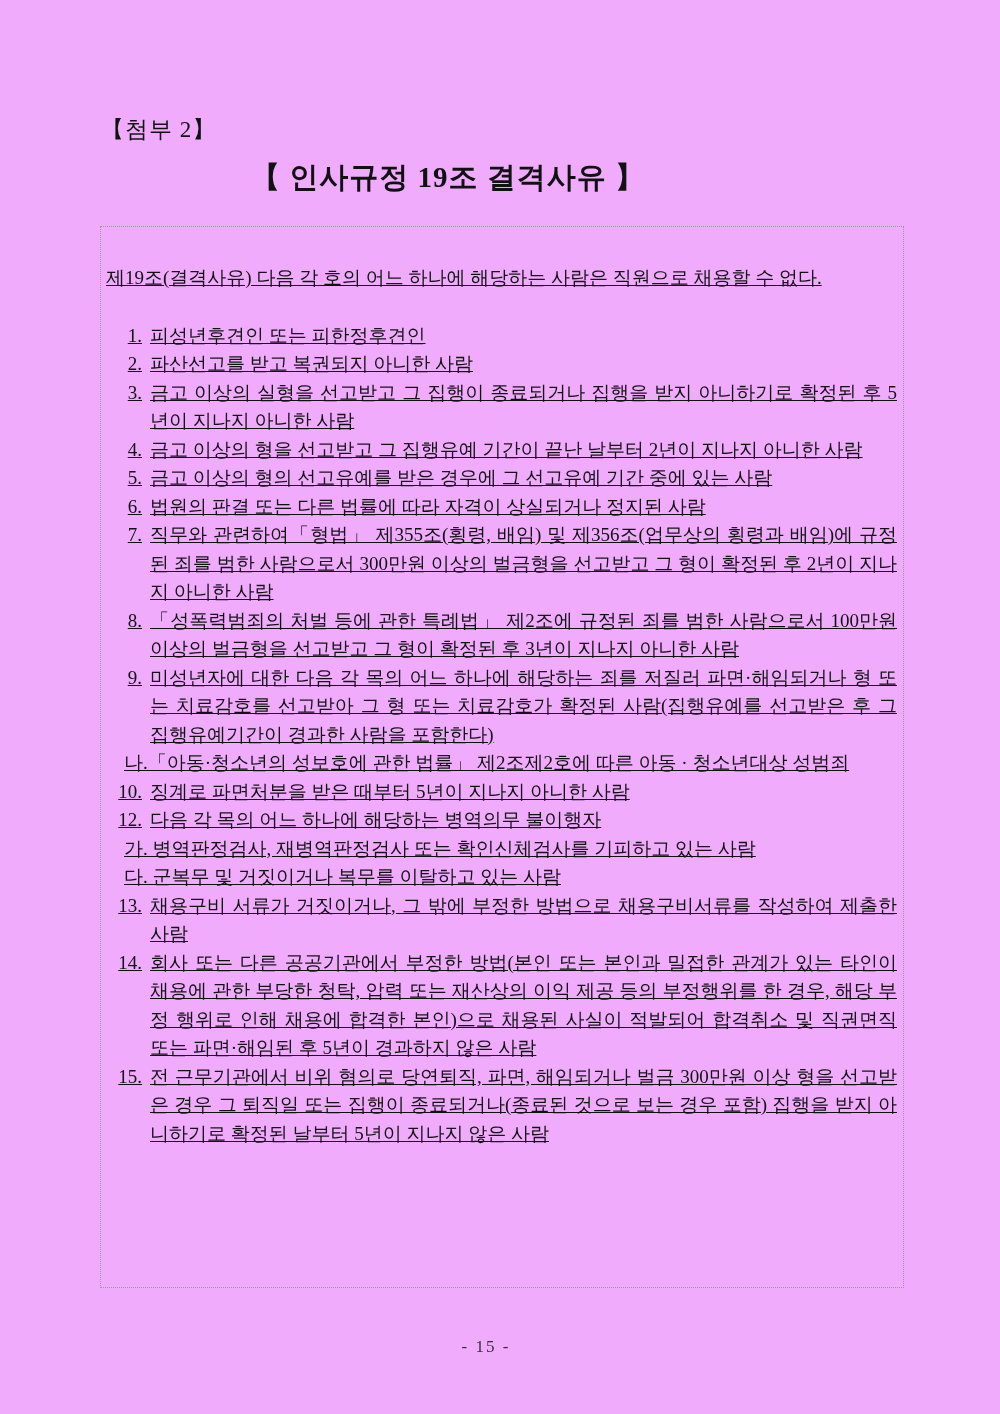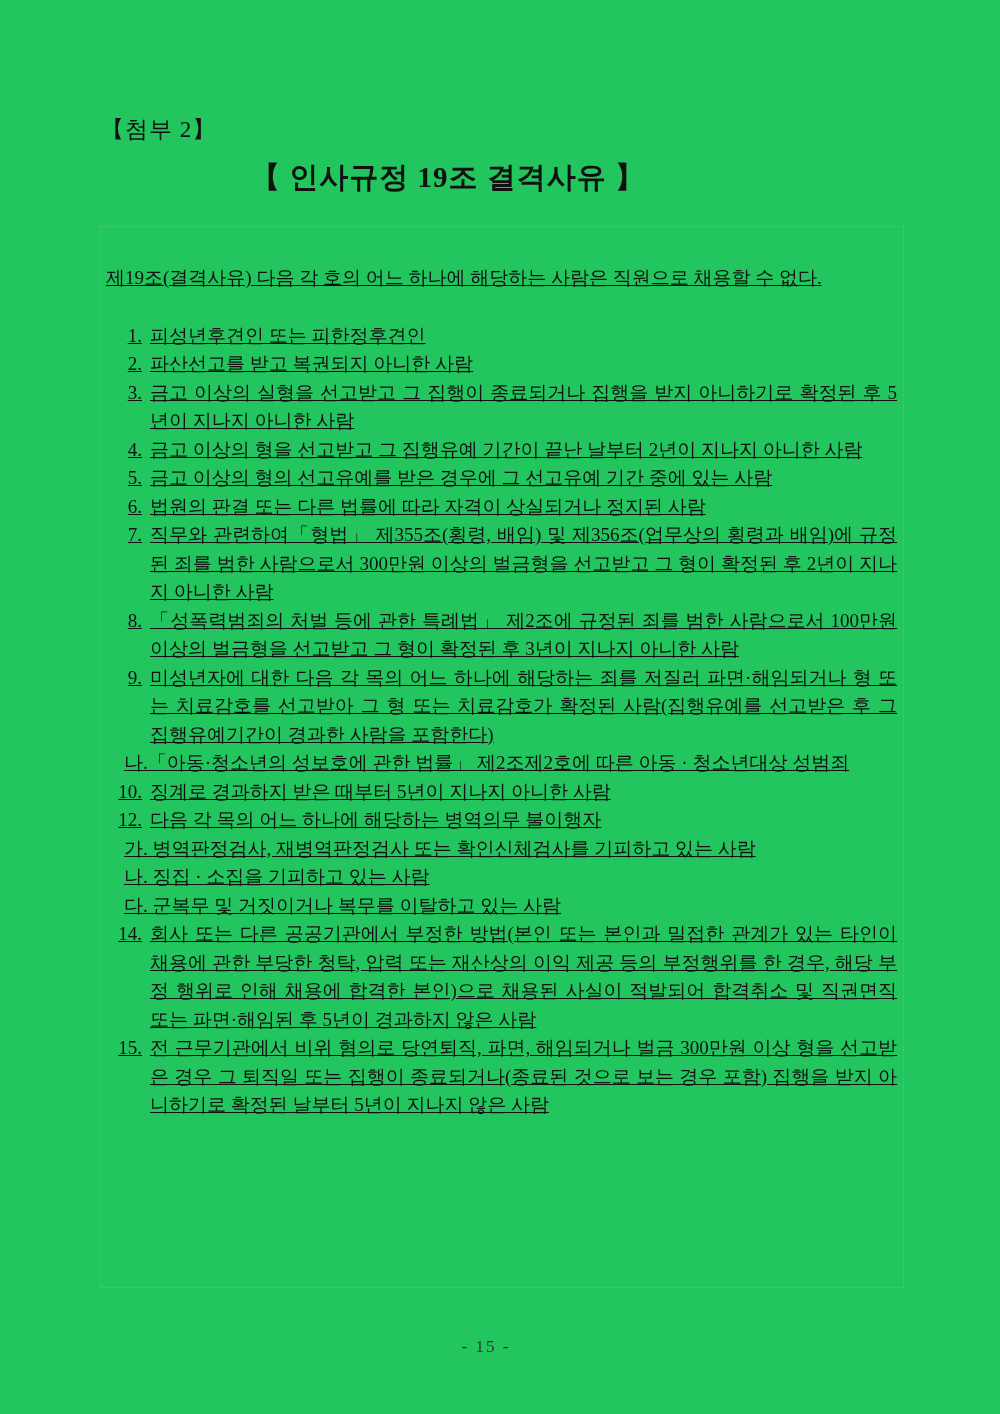--- a/index.html
+++ b/index.html
@@ -6,21 +6,21 @@
     margin: 0;
     padding: 0;
     background: #ffffff;
     font-family: "Liberation Serif", "DejaVu Serif", serif;
     color: #111111;
   }
   .page {
     position: relative;
     width: 1000px;
     height: 1414px;
-    background: #22c55e;
+    background: #f0abfc;
     overflow: hidden;
   }
   .attachment-label {
     position: absolute;
     left: 101px;
     top: 114px;
     font-size: 23px;
     letter-spacing: 1px;
     white-space: nowrap;
   }
@@ -140,32 +140,35 @@
       </div>
 
       <div class="item">
         <span class="no">9.</span>
         <span class="txt">미성년자에 대한 다음 각 목의 어느 하나에 해당하는 죄를 저질러 파면·해임되거나 형 또는 치료감호를 선고받아 그 형 또는 치료감호가 확정된 사람(집행유예를 선고받은 후 그 집행유예기간이 경과한 사람을 포함한다)</span>
       </div>
       <div class="sub">나.「아동·청소년의 성보호에 관한 법률」 제2조제2호에 따른 아동 · 청소년대상 성범죄</div>
 
       <div class="item">
         <span class="no">10.</span>
-        <span class="txt">징계로 경과하지 받은 때부터 5년이 지나지 아니한 사람</span>
+        <span class="txt">징계로 파면처분을 받은 때부터 5년이 지나지 아니한 사람</span>
       </div>
 
 
       <div class="item">
         <span class="no">12.</span>
         <span class="txt">다음 각 목의 어느 하나에 해당하는 병역의무 불이행자</span>
       </div>
       <div class="sub">가. 병역판정검사, 재병역판정검사 또는 확인신체검사를 기피하고 있는 사람</div>
-      <div class="sub">나. 징집 · 소집을 기피하고 있는 사람</div>
       <div class="sub">다. 군복무 및 거짓이거나 복무를 이탈하고 있는 사람</div>
 
+      <div class="item">
+        <span class="no">13.</span>
+        <span class="txt">채용구비 서류가 거짓이거나, 그 밖에 부정한 방법으로 채용구비서류를 작성하여 제출한 사람</span>
+      </div>
 
       <div class="item">
         <span class="no">14.</span>
         <span class="txt">회사 또는 다른 공공기관에서 부정한 방법(본인 또는 본인과 밀접한 관계가 있는 타인이 채용에 관한 부당한 청탁, 압력 또는 재산상의 이익 제공 등의 부정행위를 한 경우, 해당 부정 행위로 인해 채용에 합격한 본인)으로 채용된 사실이 적발되어 합격취소 및 직권면직 또는 파면·해임된 후 5년이 경과하지 않은 사람</span>
       </div>
 
       <div class="item">
         <span class="no">15.</span>
         <span class="txt">전 근무기관에서 비위 혐의로 당연퇴직, 파면, 해임되거나 벌금 300만원 이상 형을 선고받은 경우 그 퇴직일 또는 집행이 종료되거나(종료된 것으로 보는 경우 포함) 집행을 받지 아니하기로 확정된 날부터 5년이 지나지 않은 사람</span>
       </div>

